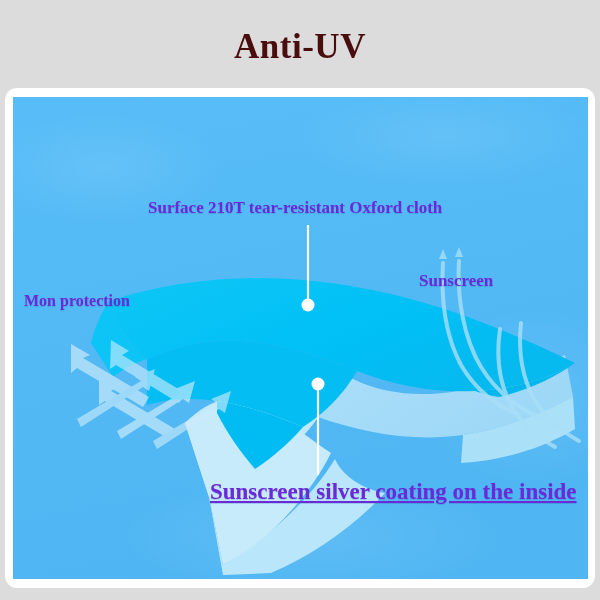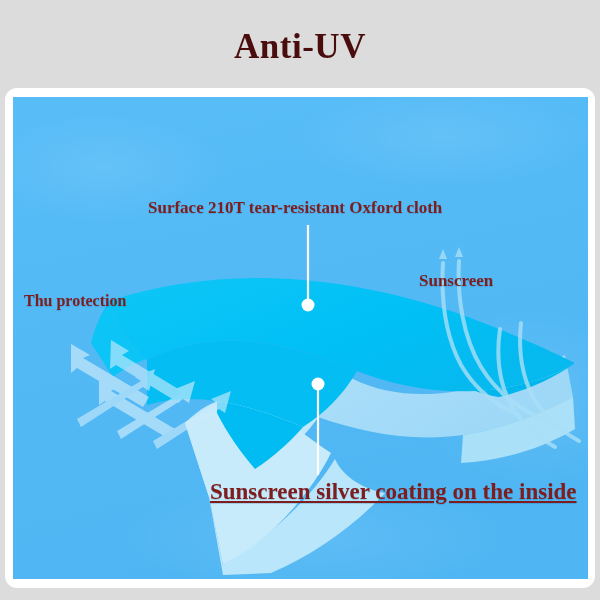--- a/index.html
+++ b/index.html
@@ -64,21 +64,21 @@
   }
   .canvas svg {
     display: block;
     width: 575px;
     height: 482px;
   }
 
   
   .lbl {
     position: absolute;
-    color: #7f1d1d;
+    color: #6d28d9;
     font-family: "Liberation Serif", "DejaVu Serif", serif;
     font-weight: 700;
     white-space: nowrap;
     text-shadow: 0 1px 1px rgba(0,80,140,0.20);
     line-height: 1;
   }
   .lbl-surface {
     left: 148px;
     top: 199px;
     font-size: 17px;
@@ -275,16 +275,16 @@
       </g>
       <g>
         <circle cx="305" cy="287" r="6.5" fill="#ffffff"></circle>
         <line x1="305" y1="293" x2="305" y2="378" stroke="#ffffff" stroke-width="2.2"></line>
       </g>
     </svg>
   </div>
 
   <div class="lbl lbl-surface">Surface 210T tear-resistant Oxford cloth</div>
   <div class="lbl lbl-coating">Sunscreen silver coating on the inside</div>
-  <div class="lbl lbl-sun">Thu protection</div>
+  <div class="lbl lbl-sun">Mon protection</div>
   <div class="lbl lbl-wind">Sunscreen</div>
 
 </div>
 
 </body></html>

